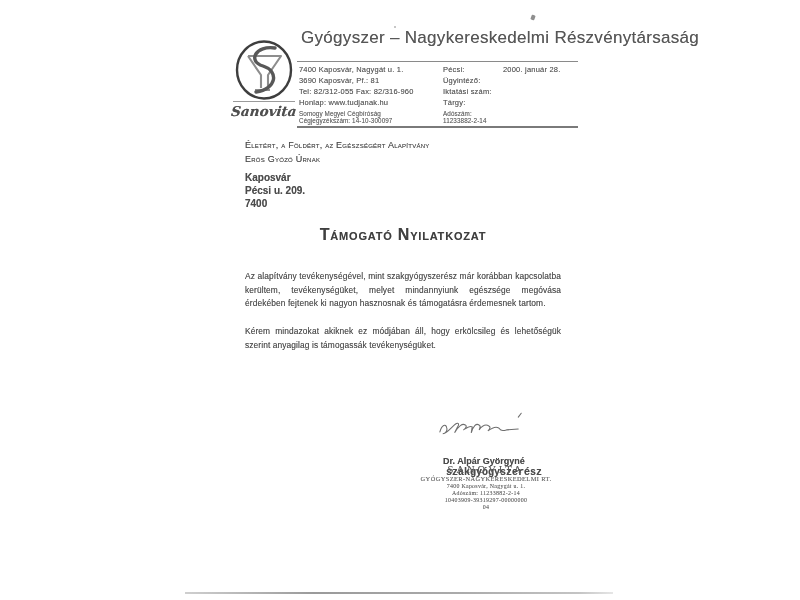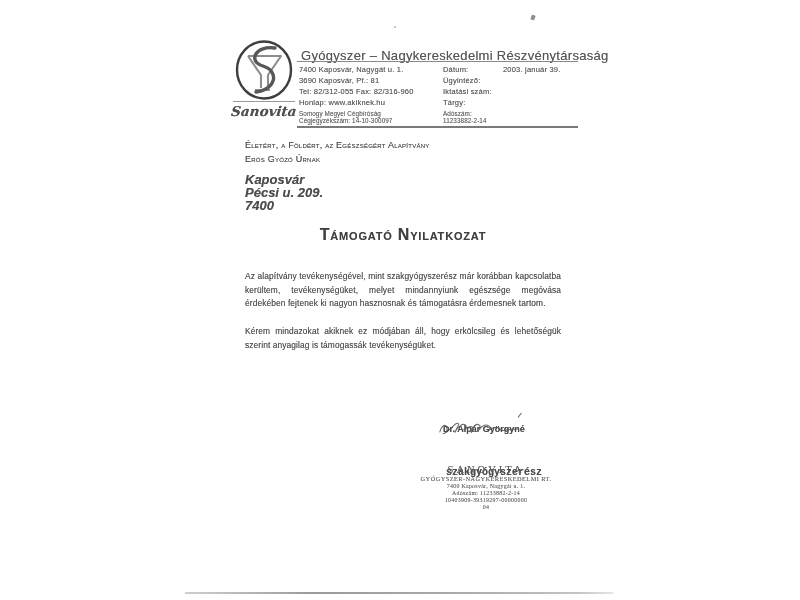--- a/index.html
+++ b/index.html
@@ -2,43 +2,43 @@
 <html><head>
 <meta charset="utf-8">
 <style>
   html,body{margin:0;padding:0;background:#fff;}
   .canvas{position:relative;width:800px;height:600px;background:#ffffff;overflow:hidden;
           font-family:"Liberation Sans",sans-serif;color:#4a4a4a;}
   .abs{position:absolute;}
   .scan{text-shadow:0 0 .5px rgba(100,100,100,.65);}
 
   
-  .company-name{left:301px;top:48px;font-size:13px;letter-spacing:.3px;color:#565656;white-space:nowrap;}
+  .company-name{left:301px;top:28px;font-size:17px;letter-spacing:.3px;color:#565656;white-space:nowrap;}
   .rule-thin{left:297px;top:61px;width:281px;height:1px;background:#8a8a8a;}
   .rule-thick{left:297px;top:126px;width:281px;height:2px;background:#7a7a7a;}
   .hl{font-size:7.5px;color:#5c5c5c;white-space:nowrap;letter-spacing:.2px;}
   .hs{font-size:6.3px;color:#6a6a6a;white-space:nowrap;letter-spacing:.1px;}
 
   
   .logo-wrap{left:233px;top:40px;width:62px;}
   .logo-underline{left:233px;top:101px;width:62px;height:1px;background:#9a9a9a;}
   .brand{left:231px;top:103px;width:66px;text-align:center;font-family:"DejaVu Serif",serif;
          font-style:italic;font-weight:bold;font-size:13.5px;color:#4f4f4f;transform:skewX(-6deg);}
 
   
   .rec-caps{font-variant:small-caps;font-weight:normal;font-size:9px;letter-spacing:.25px;color:#4c4c4c;white-space:nowrap;}
-  .rec-bold{font-weight:bold;font-size:13px;color:#4c4c4c;white-space:nowrap;font-style:italic;}
+  .rec-bold{font-weight:bold;font-size:10px;color:#4c4c4c;white-space:nowrap;}
 
   
   .doc-title{left:245px;top:226px;width:316px;text-align:center;font-variant:small-caps;
              font-weight:bold;font-size:16px;letter-spacing:.8px;color:#3f3f3f;}
   .para{width:316px;font-size:8.4px;line-height:13.5px;text-align:justify;color:#4d4d4d;letter-spacing:.1px;}
 
   
-  .sig-name{left:443px;top:424px;font-weight:bold;font-size:9px;color:#4a4a4a;white-space:nowrap;}
+  .sig-name{left:443px;top:456px;font-weight:bold;font-size:9px;color:#4a4a4a;white-space:nowrap;}
   .sig-role{left:446px;top:467px;font-weight:bold;font-size:10px;color:#4a4a4a;white-space:nowrap;font-family:Liberation Mono, monospace;}
 
   
   .stamp{left:413px;top:464px;width:146px;text-align:center;font-family:"Liberation Serif",serif;
          color:#6f6f6f;filter:blur(.3px);}
   .stamp-l1{font-size:10.5px;letter-spacing:3px;color:#5d5d5d;line-height:11px;}
   .stamp-l2{font-size:6.4px;letter-spacing:.4px;line-height:7.5px;}
   .stamp-sm{font-size:5.9px;letter-spacing:.3px;line-height:7px;}
 
   
@@ -61,26 +61,26 @@
   </div>
   <div class="abs logo-underline"></div>
   <div class="abs brand">Sanovita</div>
 
   <div class="abs company-name">Gyógyszer – Nagykereskedelmi Részvénytársaság</div>
   <div class="abs rule-thin"></div>
 
   <div class="abs hl" style="left:299px;top:65px">7400 Kaposvár, Nagygát u. 1.</div>
   <div class="abs hl" style="left:299px;top:76px">3690 Kaposvár, Pf.: 81</div>
   <div class="abs hl" style="left:299px;top:87px">Tel: 82/312-055 Fax: 82/316-960</div>
-  <div class="abs hl" style="left:299px;top:98px">Honlap: www.akiknek.hu</div>
+  <div class="abs hl" style="left:299px;top:98px">Honlap: www.tudjanak.hu</div>
   <div class="abs hs" style="left:299px;top:110px">Somogy Megyei Cégbíróság</div>
   <div class="abs hs" style="left:299px;top:117px">Cégjegyzékszám: 14-10-300097</div>
 
-  <div class="abs hl" style="left:443px;top:65px">Dátum:</div>
-  <div class="abs hl" style="left:503px;top:65px">2003. január 39.</div>
+  <div class="abs hl" style="left:443px;top:65px">Pécsi:</div>
+  <div class="abs hl" style="left:503px;top:65px">2000. január 28.</div>
   <div class="abs hl" style="left:443px;top:76px">Ügyintéző:</div>
   <div class="abs hl" style="left:443px;top:87px">Iktatási szám:</div>
   <div class="abs hl" style="left:443px;top:98px">Tárgy:</div>
   <div class="abs hs" style="left:443px;top:110px">Adószám:</div>
   <div class="abs hs" style="left:443px;top:117px">11233882-2-14</div>
 
   <div class="abs rule-thick"></div>
 
   <div class="abs rec-caps" style="left:245px;top:140px">Életért, a Földért, az Egészségért Alapítvány</div>
   <div class="abs rec-caps" style="left:245px;top:154px">Erős Győző Úrnak</div>

